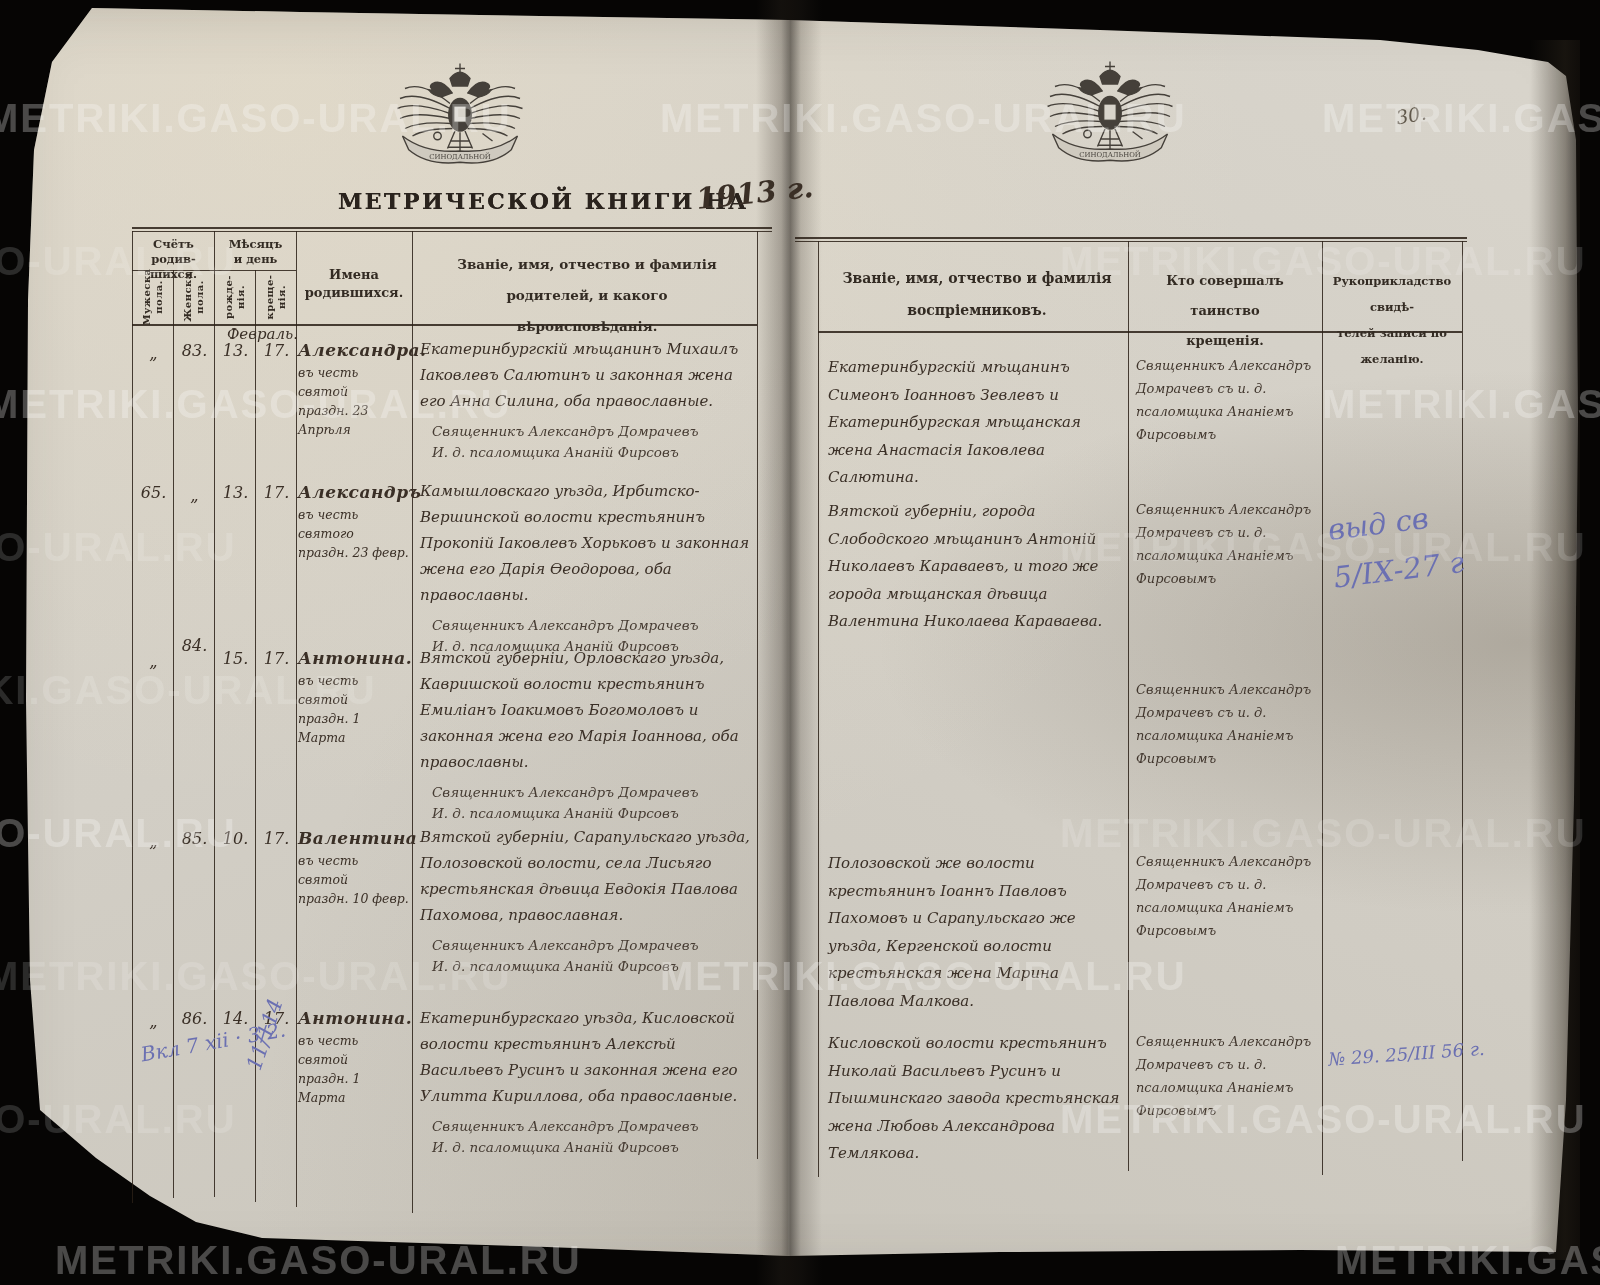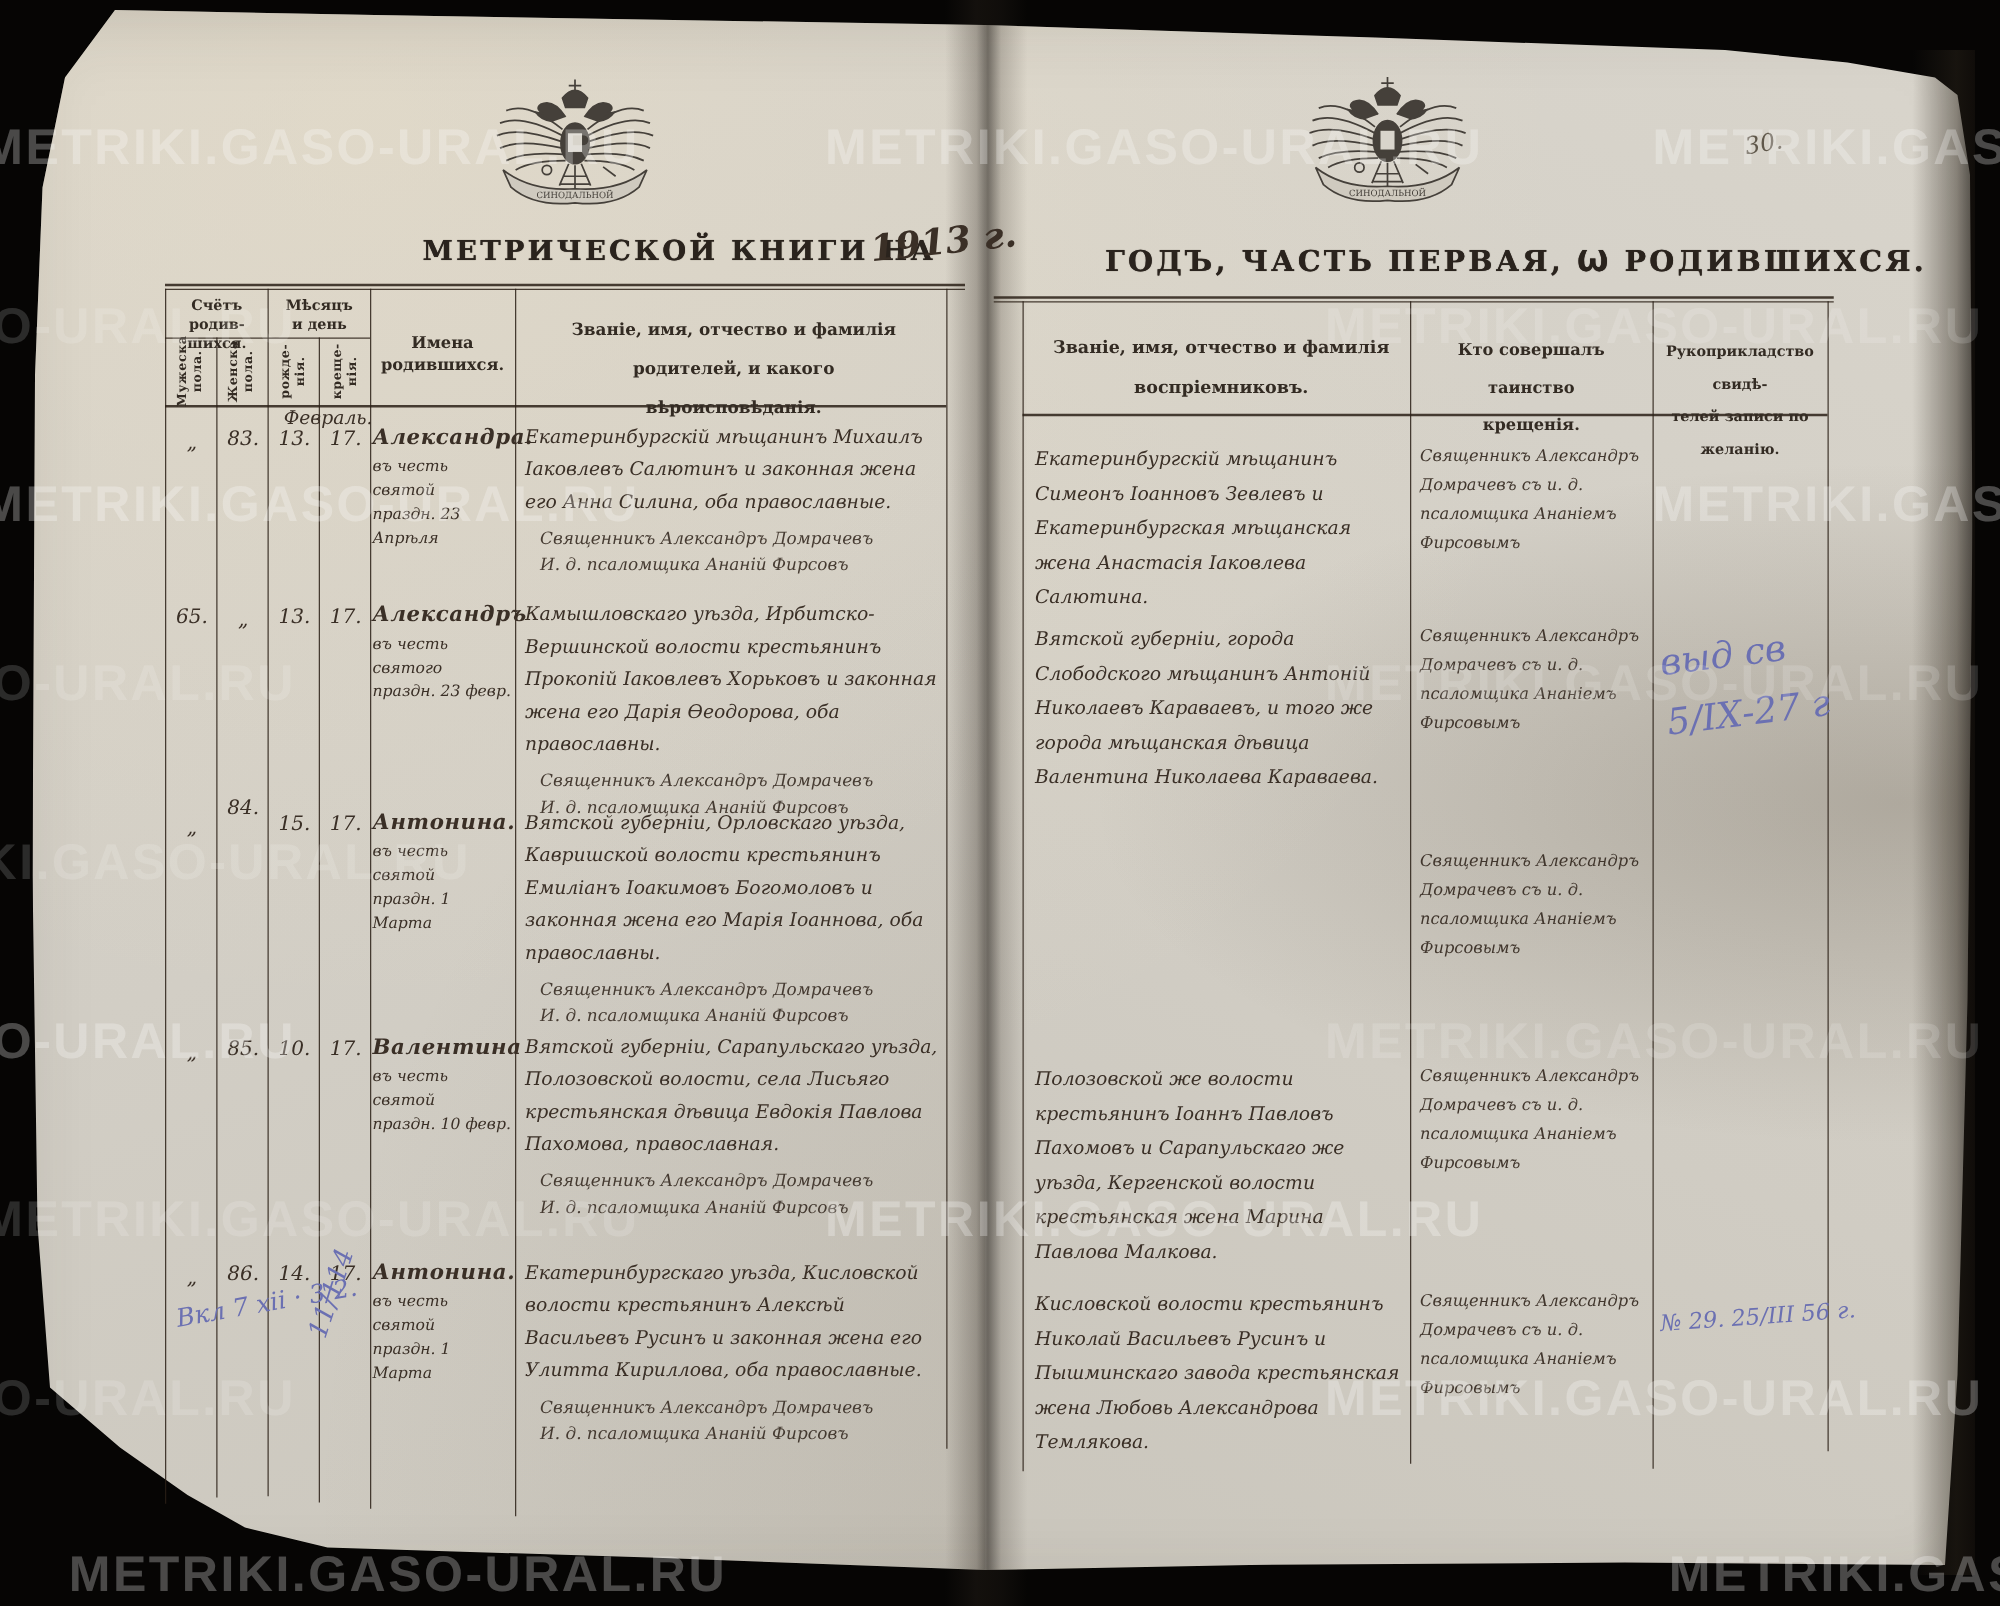--- a/index.html
+++ b/index.html
@@ -90,21 +90,20 @@
       <use href="#eagle"></use>
     </svg>
   <svg class="emblem" style="left:1035px;top:54px" width="150" height="125">
       <use href="#eagle"></use>
     </svg>
 
   <div class="pgnum" style="left:1396px;top:104px">30.</div>
 
   <div class="print title" style="left:338px;top:188px">МЕТРИЧЕСКОЙ КНИГИ НА</div>
   <div class="hw" style="left:696px;top:176px;font-size:29px;transform:rotate(-6deg);font-weight:bold">1913 г.</div>
-  <div class="print title" style="left:884px;top:196px;font-size:23px">ГОДЪ, ЧАСТЬ ПЕРВАЯ, Ѡ РОДИВШИХСЯ.</div>
 
   <div class="hline" style="left:132px;top:227px;width:640px;height:2px"></div>
   <div class="hline" style="left:132px;top:231px;width:640px"></div>
   <div class="hline" style="left:132px;top:270px;width:164px"></div>
   <div class="hline" style="left:132px;top:324px;width:625px;height:2px"></div>
   <div class="vline" style="left:132px;top:231px;height:972px"></div>
   <div class="vline" style="left:173px;top:270px;height:928px"></div>
   <div class="vline" style="left:214px;top:231px;height:966px"></div>
   <div class="vline" style="left:255px;top:270px;height:932px"></div>
   <div class="vline" style="left:296px;top:231px;height:976px"></div>

